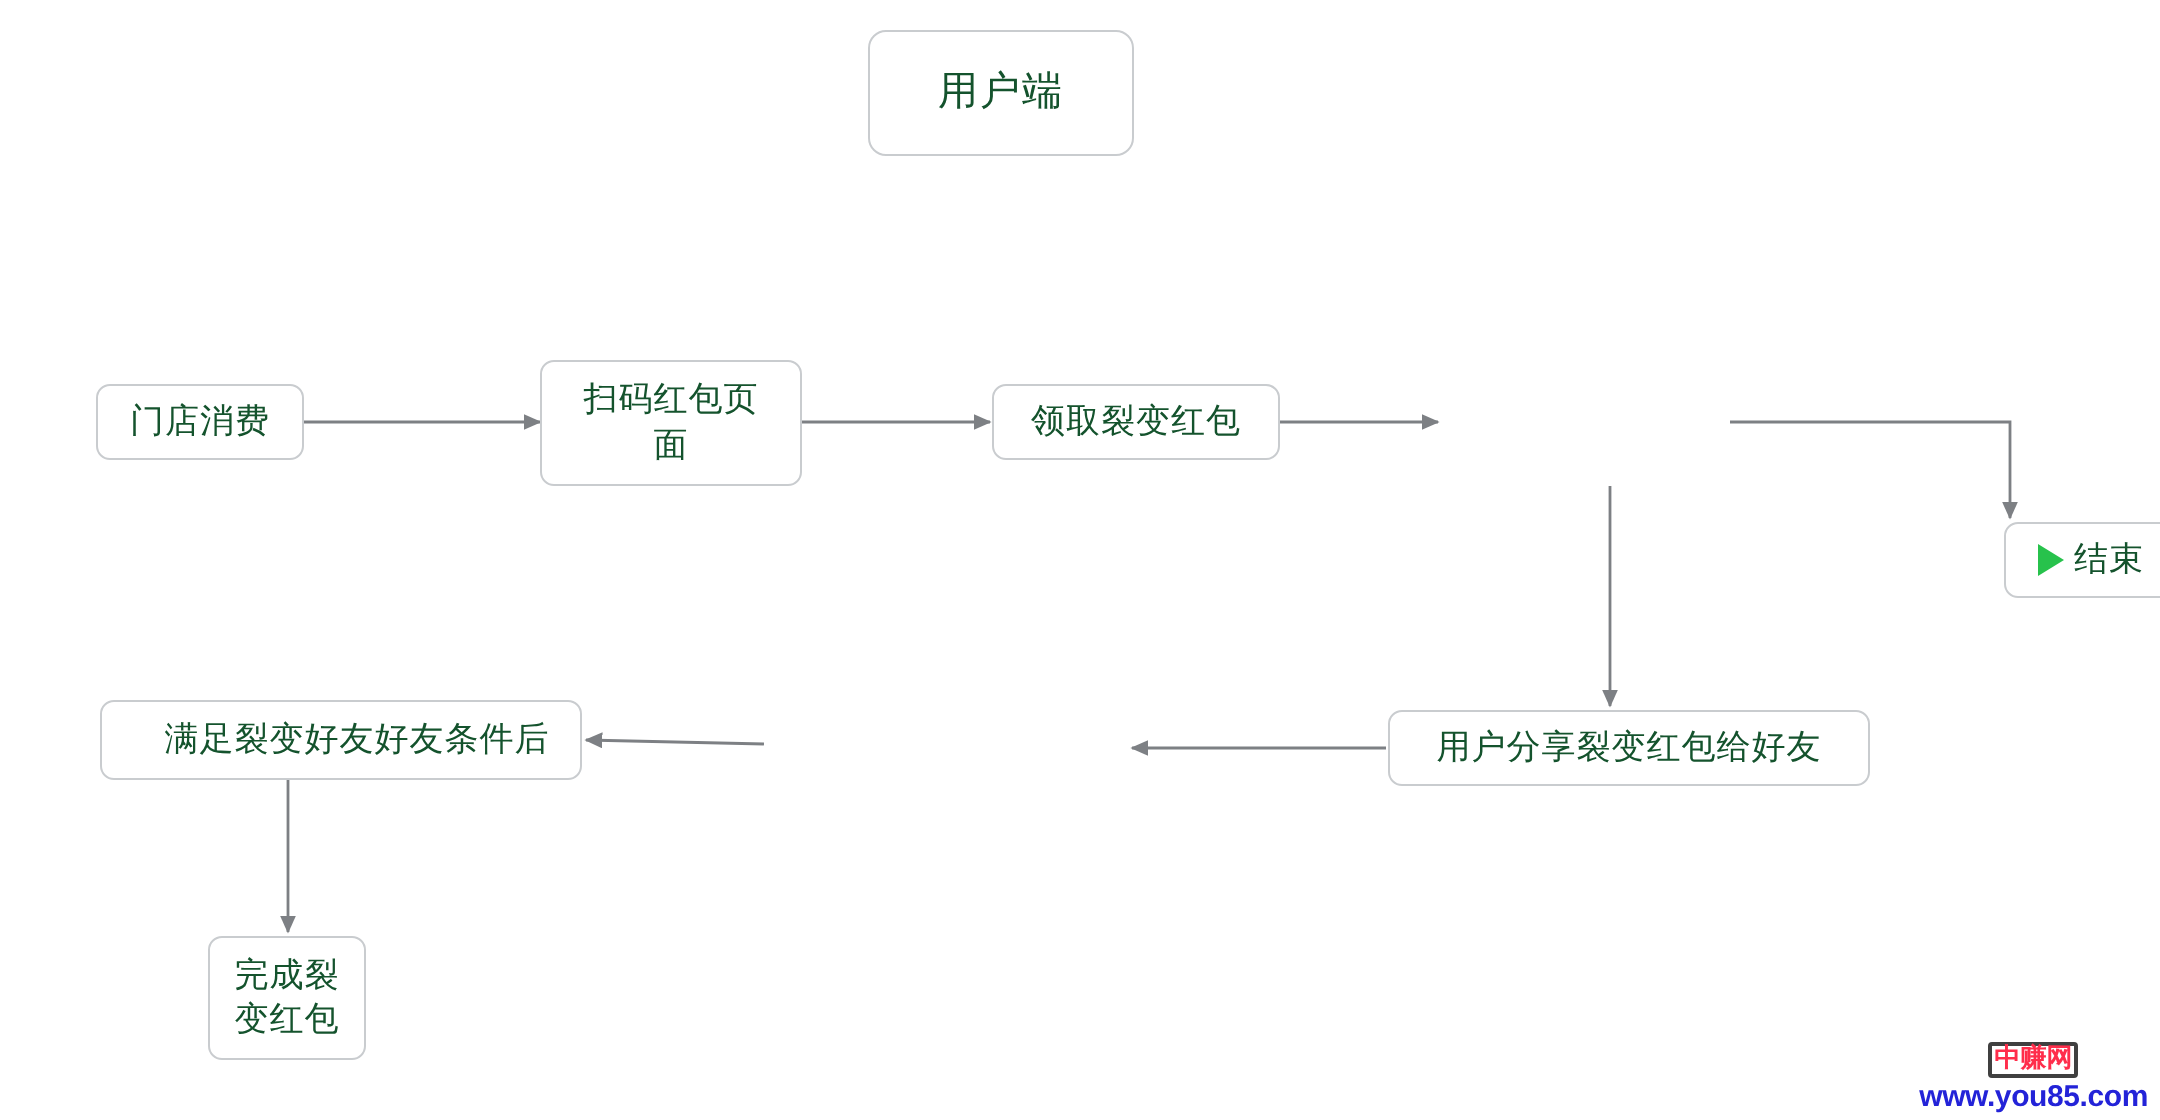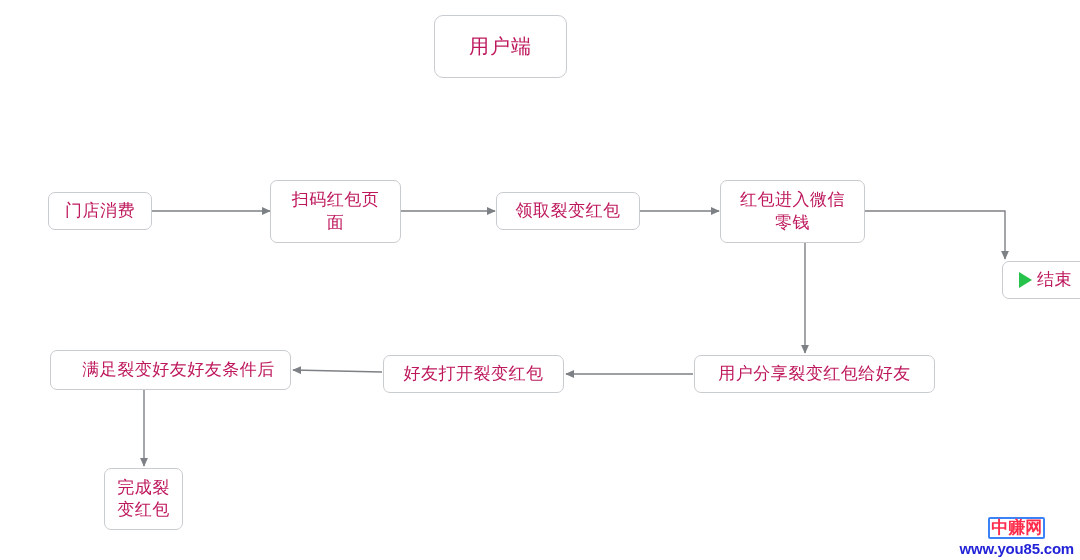--- a/index.html
+++ b/index.html
@@ -17,21 +17,21 @@
     height: 560px;
     background: #ffffff;
     overflow: hidden;
   }
   .node {
     position: absolute;
     box-sizing: border-box;
     background: #ffffff;
     border: 1px solid #c9cccf;
     border-radius: 7px;
-    color: #be185d;
+    color: #14532d;
     font-size: 17px;
     line-height: 1.32;
     display: flex;
     align-items: center;
     justify-content: center;
     text-align: center;
     white-space: pre-line;
     letter-spacing: 0.5px;
   }
   .node.title-node {
@@ -66,23 +66,23 @@
     position: absolute;
     right: 6px;
     bottom: 4px;
     text-align: center;
     line-height: 1;
   }
   .wm-cn {
     display: inline-block;
     color: #ff2d4b;
     font-family: "DejaVu Sans", sans-serif;
-    font-size: 17px;
+    font-size: 13px;
     font-weight: bold;
-    border: 2px solid #3b82f6;
+    border: 2px solid #404040;
     border-radius: 2px;
     padding: 0 1px 1px 1px;
     letter-spacing: 0px;
   }
   .wm-url {
     display: block;
     margin-top: 2px;
     color: #2323d8;
     font-family: Liberation Sans, sans-serif;
     font-size: 15px;
@@ -121,31 +121,28 @@
 
   <div class="node title-node" style="left:434px; top:15px; width:133px; height:63px;">用户端</div>
 
   <div class="node" style="left:48px; top:192px; width:104px; height:38px;">门店消费</div>
 
   <div class="node" style="left:270px; top:180px; width:131px; height:63px;">扫码红包页
 面</div>
 
   <div class="node" style="left:496px; top:192px; width:144px; height:38px;">领取裂变红包</div>
 
-  <div class="node" style="left:720px; top:180px; width:145px; height:63px;">红包进入微信
-零钱</div>
 
   <div class="node end-node" style="left:963px; top:261px; width:85px; height:38px;">
     <span class="flag-icon"></span>
     <span>结束</span>
   </div>
 
   <div class="node" style="left:694px; top:355px; width:241px; height:38px;">用户分享裂变红包给好友</div>
 
-  <div class="node" style="left:383px; top:355px; width:181px; height:38px;">好友打开裂变红包</div>
 
   <div class="node" style="left:50px; top:350px; width:241px; height:40px;padding-left:16px;">满足裂变好友好友条件后</div>
 
   <div class="node" style="left:104px; top:468px; width:79px; height:62px;">完成裂
 变红包</div>
 
   <div id="watermark">
     <span class="wm-cn">中赚网</span>
     <span class="wm-url">www.you85.com</span>
   </div>

